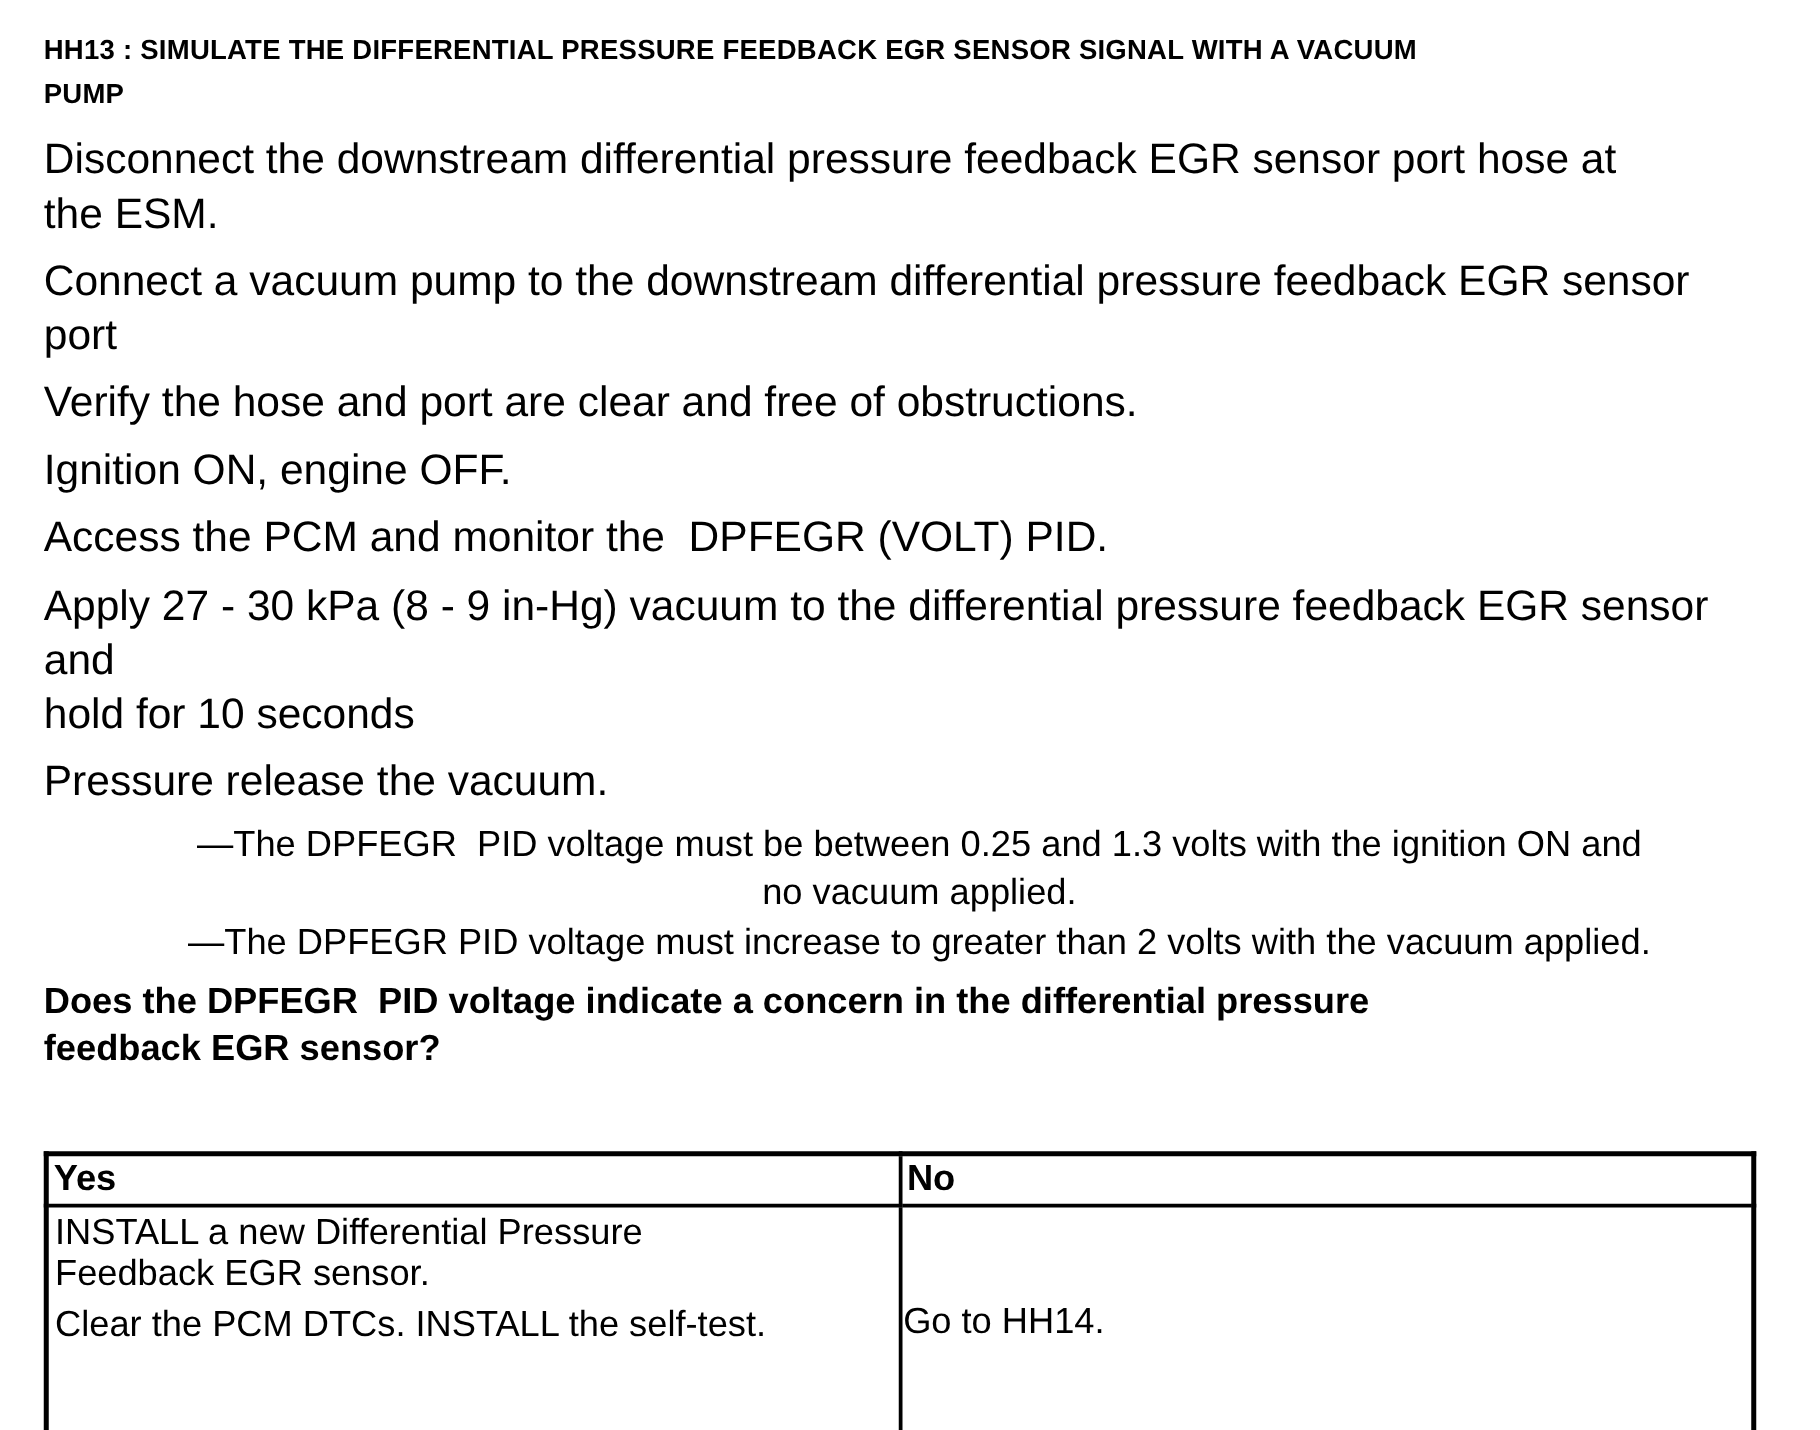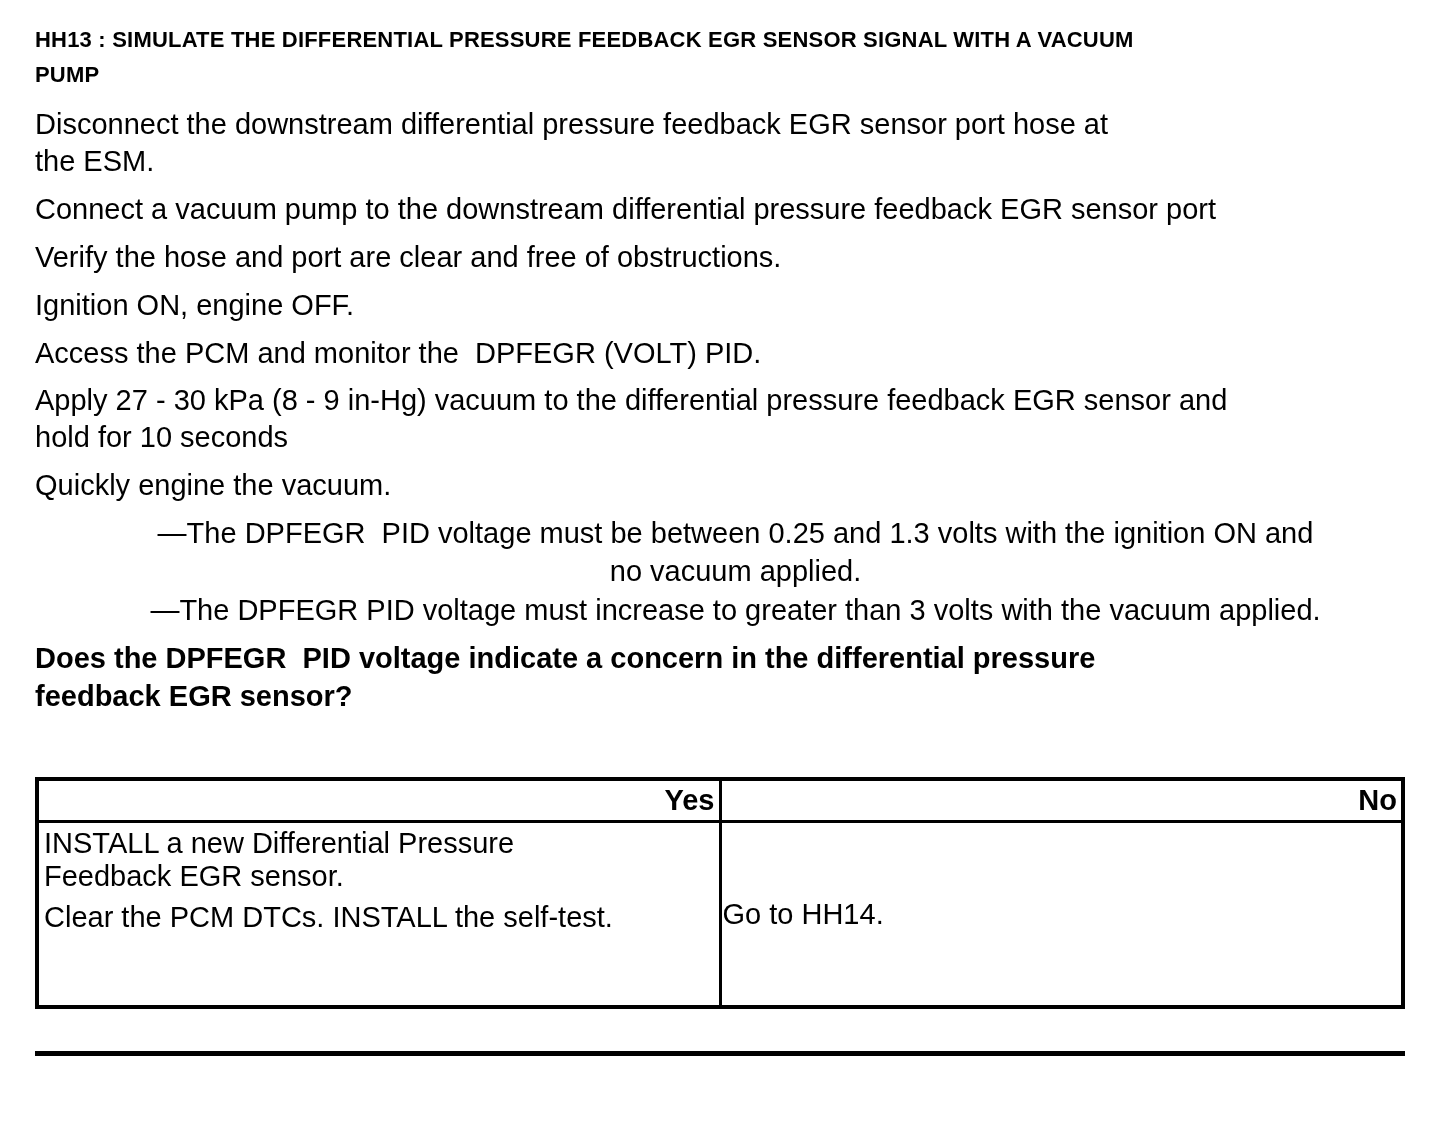--- a/index.html
+++ b/index.html
@@ -20,21 +20,21 @@
   }
   .pre { white-space: pre-wrap; }
   .doc-title {
     font-size: 22px;
     font-weight: bold;
     line-height: 1.6;
     margin: 0 0 14px 0;
     letter-spacing: 0.2px;
   }
   .step {
-    font-size: 29px;
+    font-size: 34px;
     line-height: 1.27;
     margin: 0 0 11px 0;
   }
   .criteria {
     margin: 0 0 2px 30px;
     font-size: 29px;
     line-height: 1.3;
     text-align: center;
   }
   .question {
@@ -50,21 +50,21 @@
     margin-top: 62px;
     table-layout: fixed;
   }
   table.result-table th,
   table.result-table td {
     border: 3px solid #000;
     font-size: 29px;
   }
   table.result-table th {
     font-weight: bold;
-    text-align: right;
+    text-align: left;
     padding: 2px 4px;
     height: 42px;
   }
   td.cell-yes {
     vertical-align: top;
     text-align: left;
     padding: 4px 6px 4px 5px;
     height: 186px;
     width: 49.6%;
   }
@@ -90,25 +90,25 @@
 PUMP</h1>
 
   <p class="step pre">Disconnect the downstream differential pressure feedback EGR sensor port hose at
 the ESM.</p>
   <p class="step pre">Connect a vacuum pump to the downstream differential pressure feedback EGR sensor port</p>
   <p class="step pre">Verify the hose and port are clear and free of obstructions.</p>
   <p class="step pre">Ignition ON, engine OFF.</p>
   <p class="step pre">Access the PCM and monitor the  DPFEGR (VOLT) PID.</p>
   <p class="step pre">Apply 27 - 30 kPa (8 - 9 in-Hg) vacuum to the differential pressure feedback EGR sensor and
 hold for 10 seconds</p>
-  <p class="step pre">Quickly engine the vacuum.</p>
+  <p class="step pre">Pressure release the vacuum.</p>
 
   <div class="criteria pre">—The DPFEGR  PID voltage must be between 0.25 and 1.3 volts with the ignition ON and
 no vacuum applied.</div>
-  <div class="criteria pre">—The DPFEGR PID voltage must increase to greater than 3 volts with the vacuum applied.</div>
+  <div class="criteria pre">—The DPFEGR PID voltage must increase to greater than 2 volts with the vacuum applied.</div>
 
   <p class="question pre">Does the DPFEGR  PID voltage indicate a concern in the differential pressure
 feedback EGR sensor?</p>
 
   <table class="result-table">
     <thead>
       <tr>
         <th>Yes</th>
         <th>No</th>
       </tr>

